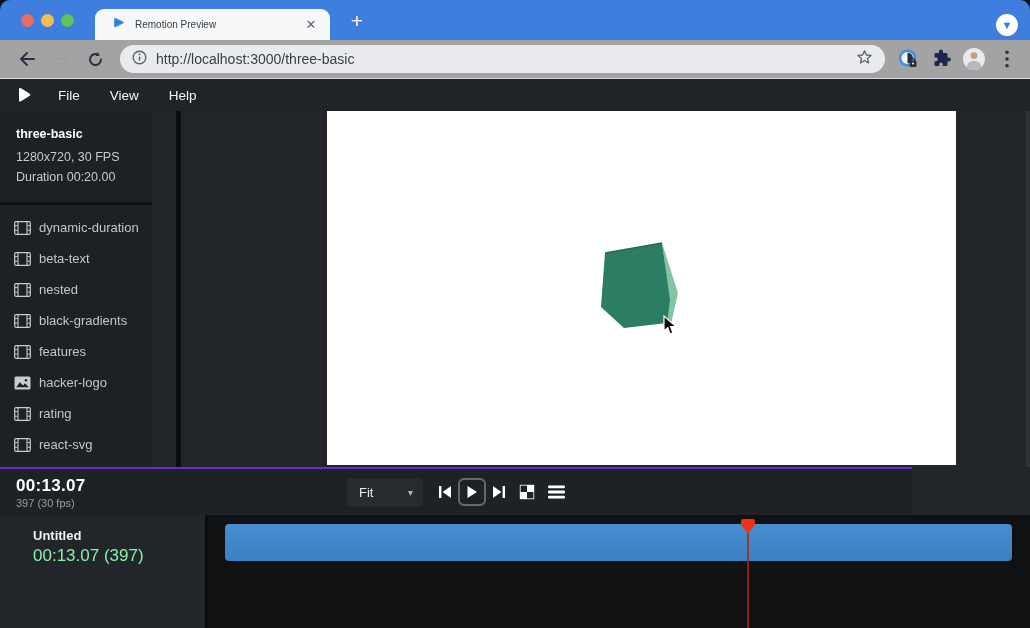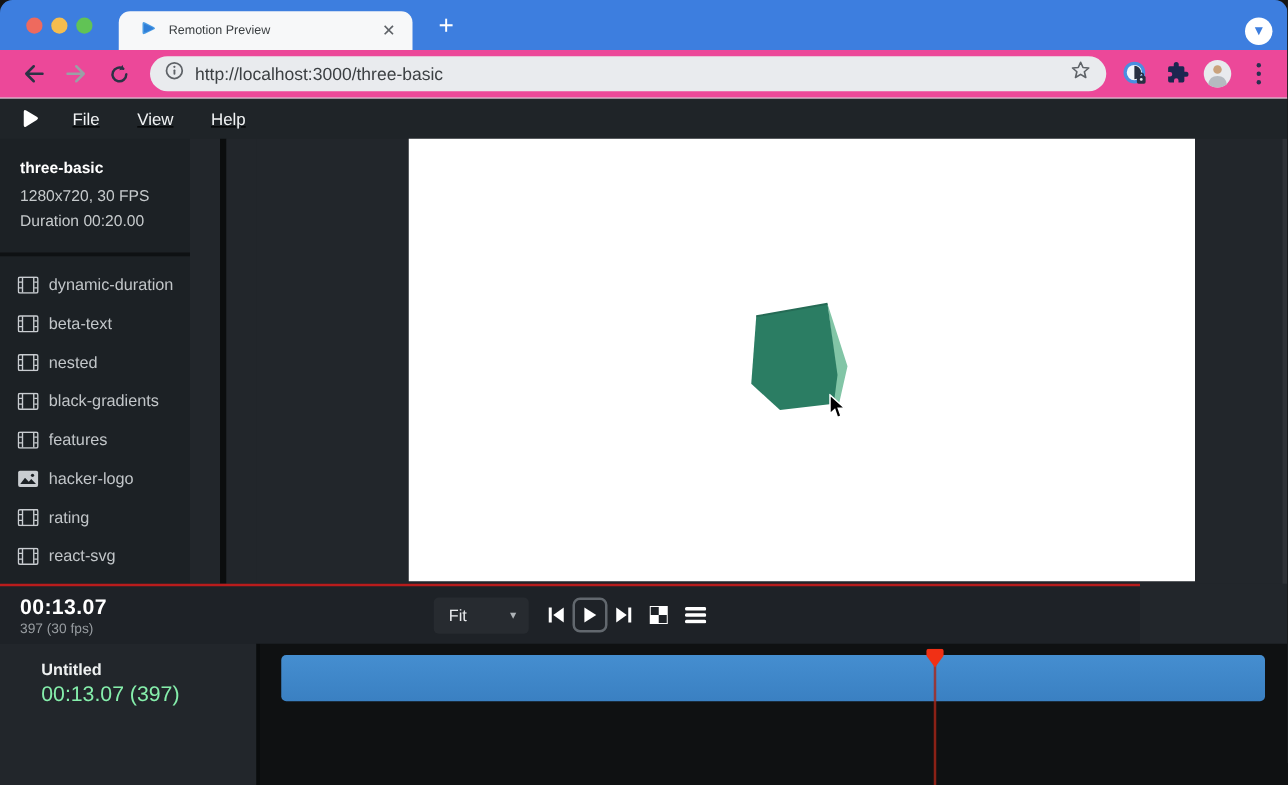--- a/index.html
+++ b/index.html
@@ -11,48 +11,48 @@
   .traffic { position:absolute; top:14px; width:13px; height:13px; border-radius:50%; }
   .t-red   { left:21px; background:#ee6a5e; }
   .t-yel   { left:41px; background:#f5bd4f; }
   .t-grn   { left:61px; background:#61c355; }
   .tab { position:absolute; left:95px; top:9px; width:235px; height:31px; background:#f7f8f9; border-radius:9px 9px 0 0; display:flex; align-items:center; padding:0 10px 0 16px; }
   .tab-title { flex:1; font-size:10px; color:#3c4043; margin-left:9px; white-space:nowrap; overflow:hidden; }
   .tab-close { color:#5f6368; font-size:13px; width:18px; height:18px; display:flex; align-items:center; justify-content:center; border-radius:50%; }
   .newtab { position:absolute; left:344px; top:8px; width:26px; height:26px; color:#fff; font-size:21px; font-weight:300; display:flex; align-items:center; justify-content:center; }
   .chrome-circle { position:absolute; right:12px; top:14px; width:22px; height:22px; background:#fff; border-radius:50%; display:flex; align-items:center; justify-content:center; color:#3d7edf; font-size:11px; }
 
-  .toolbar { position:absolute; left:0; top:40px; width:1030px; height:39px; background:#ec4899; border-bottom:1px solid #d7dade; display:flex; align-items:center; padding:0 10px; }
+  .toolbar { position:absolute; left:0; top:40px; width:1030px; height:39px; background:#a3a3a3; border-bottom:1px solid #d7dade; display:flex; align-items:center; padding:0 10px; }
   .navbtn { width:28px; height:28px; display:flex; align-items:center; justify-content:center; margin:0 3px; border-radius:50%; }
   .urlbar { flex:1; height:28px; background:#e9ebee; border-radius:14px; margin:0 8px; display:flex; align-items:center; padding:0 12px; }
   .url-text { flex:1; font-size:14px; color:#3c4043; margin-left:9px; white-space:nowrap; }
   .ext-area { display:flex; align-items:center; gap:7px; margin-left:2px; }
   .ext-btn { width:26px; height:26px; display:flex; align-items:center; justify-content:center; }
 
   
-  .menubar { position:absolute; left:0; top:79px; width:1030px; height:32px; background:#1f2428; display:flex; align-items:center; padding-left:16px;text-decoration:underline; }
+  .menubar { position:absolute; left:0; top:79px; width:1030px; height:32px; background:#1f2428; display:flex; align-items:center; padding-left:16px; }
   .menu-item { color:#f1f3f4; font-size:13.5px; font-weight:500; margin-right:30px; }
   .menubar .logo { margin-right:26px; display:flex; align-items:center; }
 
   .main { position:absolute; left:0; top:111px; width:1030px; height:356px; display:flex;gap:24px; }
   .sidebar { width:152px; background:#1c2125; flex-shrink:0; }
   .comp-info { padding:16px 0 12px 16px; border-bottom:3px solid #0e1113; }
   .comp-name { font-size:12.5px; font-weight:bold; color:#ffffff; margin-bottom:9px; }
   .comp-meta { font-size:12.5px; color:#c6cacc; margin-bottom:6px; }
   .side-list { padding-top:7px; }
   .side-item { height:31px; display:flex; align-items:center; padding-left:14px; cursor:pointer; }
   .side-item .sicon { width:17px; display:flex; margin-right:8px; }
   .side-label { font-size:13px; color:#c2c6c9; white-space:nowrap; }
   .vdivider { width:5px; background:#0b0d0e; flex-shrink:0; }
   .preview { flex:1; position:relative; background:#22262b; }
   .canvas { position:absolute; left:122px; top:0; width:629px; height:354px; background:#ffffff; }
   .edge-strip { position:absolute; right:0; top:0; bottom:0; width:4px; background:rgba(255,255,255,0.06); }
 
   
-  .controls { position:absolute; left:0; top:467px; width:912px; height:48px; background:#1e2227; border-top:2px solid #b91c1c; }
+  .controls { position:absolute; left:0; top:467px; width:912px; height:48px; background:#1e2227; border-top:2px solid #6d28d9; }
   .time-block { position:absolute; left:16px; top:7px; }
   .timecode { font-size:17px; font-weight:bold; color:#ffffff; letter-spacing:0.3px; }
   .frame-info { font-size:11px; color:#989da1; margin-top:1px; }
   .center-controls { position:absolute; left:50%; top:0; height:46px; transform:translateX(-50%); display:flex; align-items:center; }
   .fit-dropdown { width:76px; height:29px; background:#272b30; border-radius:4px; display:flex; align-items:center; padding:0 10px 0 12px; margin-right:15px; }
   .fit-label { flex:1; font-size:13px; color:#e8eaec; }
   .fit-caret { color:#aeb3b7; font-size:10px; }
   .tbtn { display:flex; align-items:center; justify-content:center; }
   .play-btn { width:28px; height:28px; border:2px solid #62686e; border-radius:6px; margin:0 6px; }
   .gap-l { margin-left:13px; }

